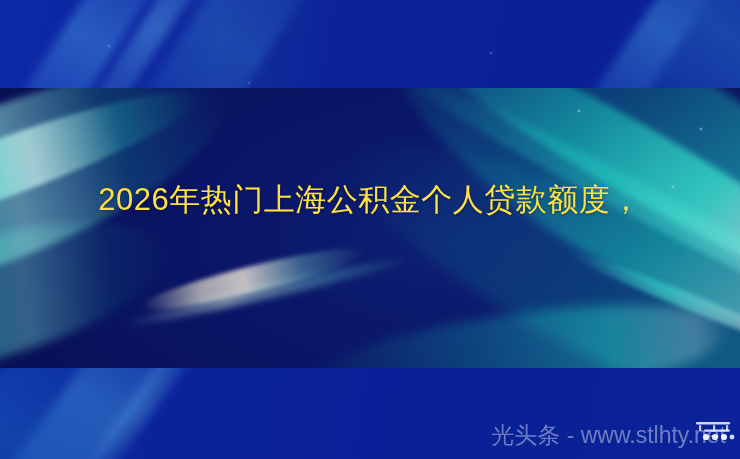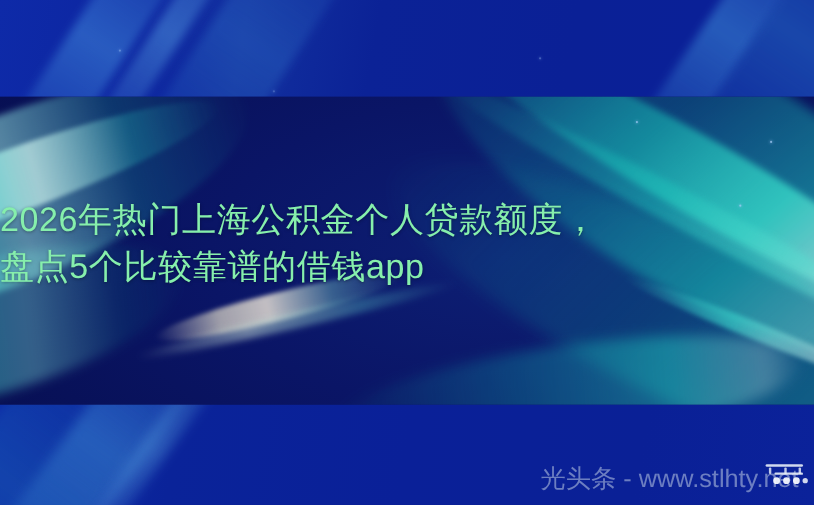--- a/index.html
+++ b/index.html
@@ -239,22 +239,22 @@
     border-radius: 50%;
     background: rgba(170,205,250,0.75);
     box-shadow: 0 0 3px rgba(160,200,255,0.9);
   }
 
   
   .title-block {
     position: absolute;
     left: 0; right: 0;
     top: 178px;
-    text-align: left;
-    color: #86efac;
+    text-align: center;
+    color: #fde047;
     font-size: 31px;
     line-height: 43px;
     letter-spacing: 0.5px;
     white-space: nowrap;
     text-shadow: 0 1px 3px rgba(0,0,0,0.35);
   }
   .title-line {
     display: block;
   }
 
@@ -328,21 +328,20 @@
     <div class="band-bot"></div>
     <div class="band-bot-streaks">
       <i class="bb3"></i>
         <i class="bb1"></i>
         <i class="bb2"></i>
     </div>
   </div>
 
   <div class="title-block">
     <span class="title-line">2026年热门上海公积金个人贷款额度，</span>
-    <span class="title-line">盘点5个比较靠谱的借钱app</span>
   </div>
 
   <div class="watermark">
     <span class="watermark-text">光头条 - www.stlhty.net</span>
   </div>
 
   <svg class="wm-badge" viewBox="0 0 54 28">
     <rect x="14" y="3" width="34" height="2.4" rx="1.2" fill="rgba(236,242,250,0.88)"></rect>
     <rect x="22" y="10.5" width="26" height="2.2" rx="1.1" fill="rgba(236,242,250,0.88)"></rect>
     <rect x="17" y="6" width="2.2" height="6" rx="1" fill="rgba(236,242,250,0.80)"></rect>

